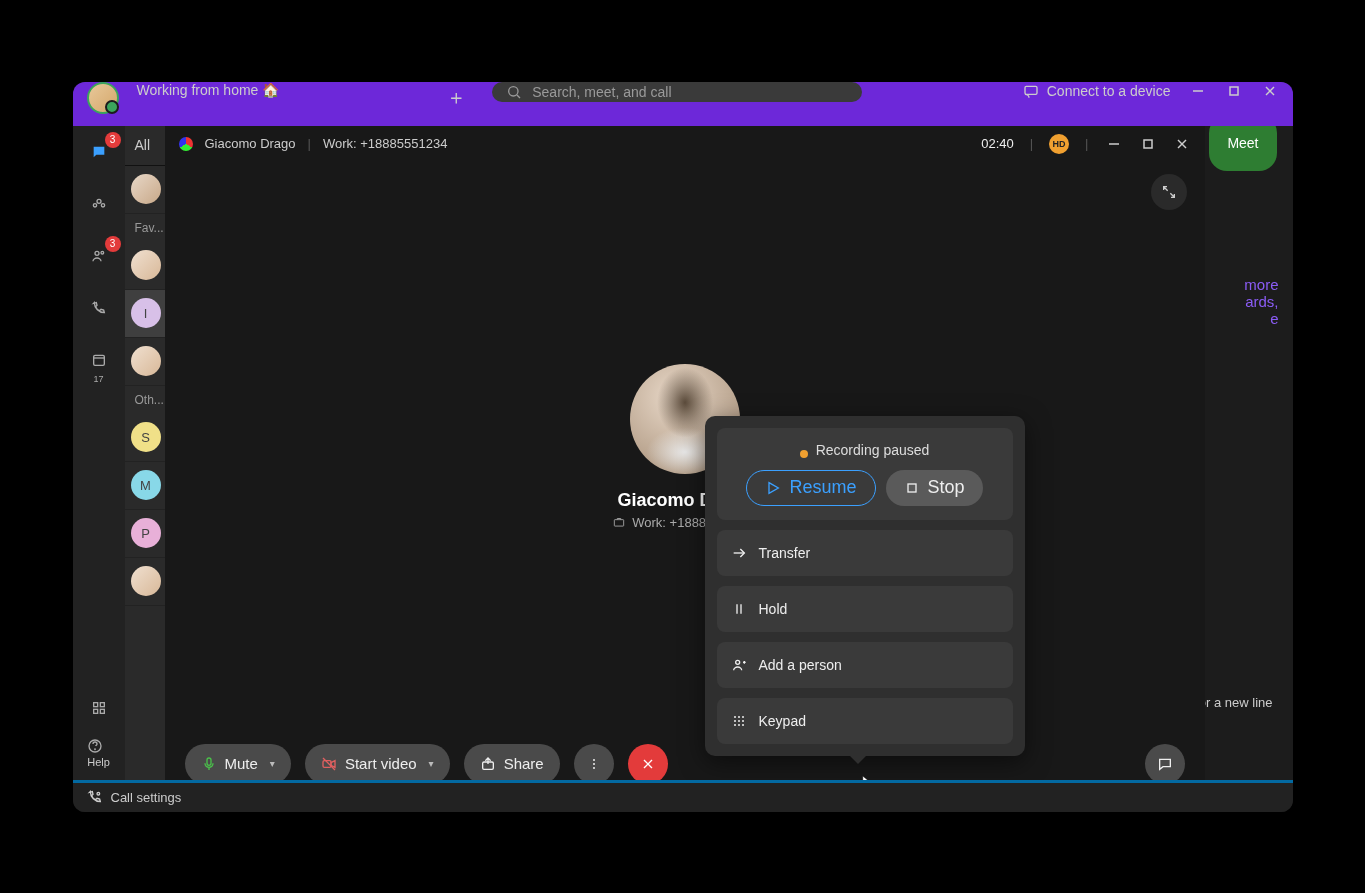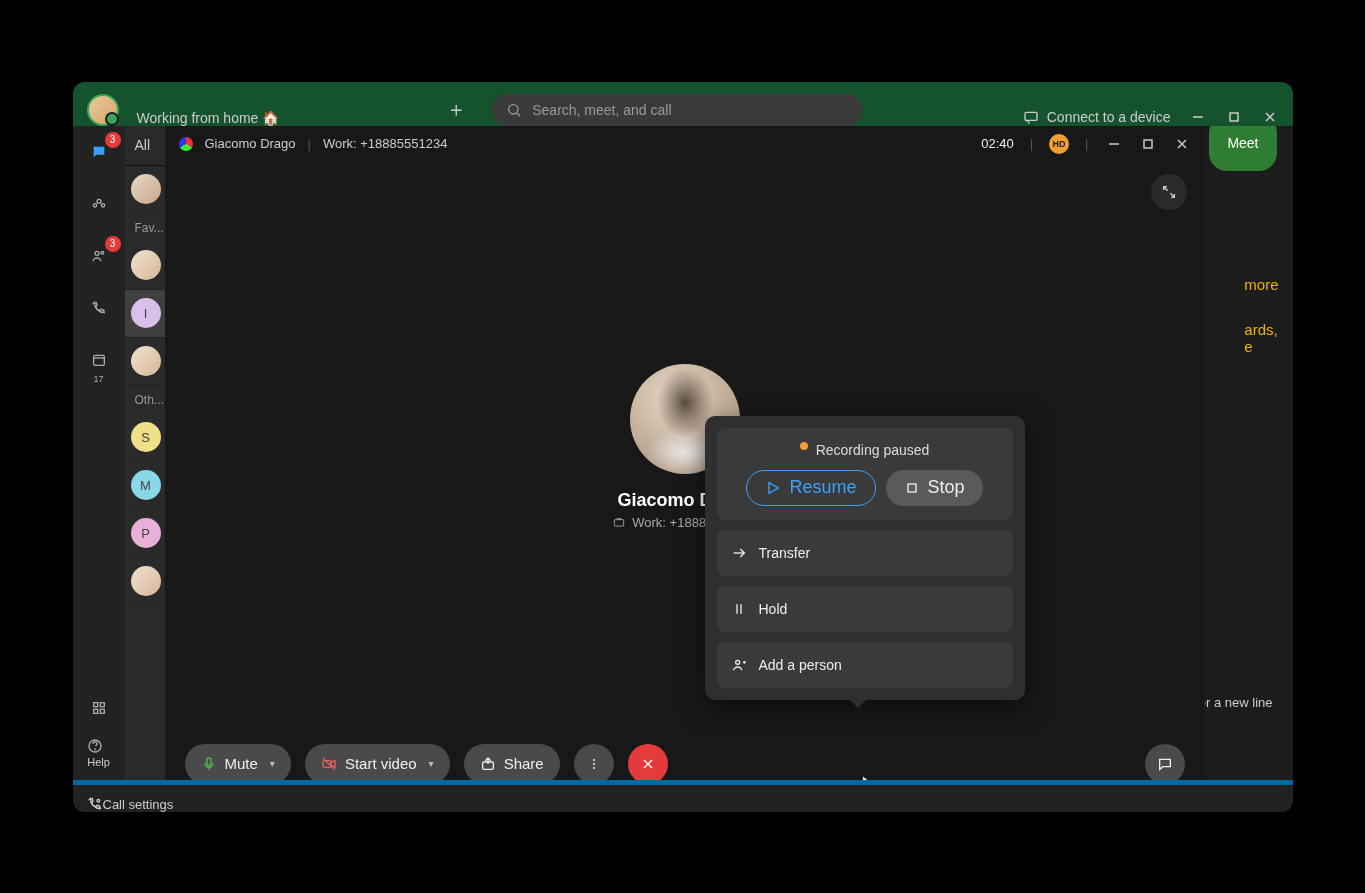--- a/index.html
+++ b/index.html
@@ -1,74 +1,74 @@
 <!DOCTYPE html>
 <html><head>
 <meta charset="utf-8">
 <style>
 * { margin: 0; padding: 0; box-sizing: border-box; font-family: -apple-system, BlinkMacSystemFont, "Segoe UI", sans-serif; }
 body { background: #000; display: flex; align-items: center; justify-content: center; min-height: 893px; }
 .app-window { width: 1220px; height: 730px; background: #1c1c1c; border-radius: 12px; overflow: hidden; position: relative; display: flex; flex-direction: column; }
-.titlebar { height: 44px; display: flex; align-items: flex-end; padding: 0 14px; gap: 12px; background: #14532d; }
+.titlebar { height: 44px; display: flex; align-items: flex-start; padding: 0 14px; gap: 12px; background: #6d28d9; }
 .avatar-self { width: 32px; height: 32px; border-radius: 50%; background: linear-gradient(135deg, #e8c89a, #d4a76a); border: 2px solid #3ba55c; position: relative; }
 .avatar-self::after { content: ""; position: absolute; right: -2px; bottom: -2px; width: 10px; height: 10px; background: #3ba55c; border-radius: 50%; border: 2px solid #1c1c1c; }
 .status-text { color: #ccc; font-size: 14px; flex: 0 0 auto; margin-left: 6px; }
 .plus-btn { width: 32px; height: 32px; display: flex; align-items: center; justify-content: center; color: #ccc; cursor: pointer; margin-left: auto; margin-right: 8px; font-size: 20px; }
-.search-bar { flex: 0 0 370px; height: 32px; background: #3a3a3a; border-radius: 16px; display: flex; align-items: center; padding: 0 14px; color: #9a9a9a; font-size: 14px; gap: 10px; }
+.search-bar { flex: 0 0 370px; height: 20px; background: #3a3a3a; border-radius: 16px; display: flex; align-items: center; padding: 0 14px; color: #9a9a9a; font-size: 14px; gap: 10px; }
 .titlebar-right { margin-left: auto; display: flex; align-items: center; gap: 18px; color: #ccc; font-size: 14px; }
 .cast-btn { display: flex; align-items: center; gap: 8px; cursor: pointer; }
 .win-btn { width: 18px; height: 18px; cursor: pointer; display: flex; align-items: center; justify-content: center; }
 .body-row { flex: 1; display: flex; overflow: hidden; }
 .rail { width: 52px; background: #222; display: flex; flex-direction: column; align-items: center; padding-top: 10px; gap: 20px; }
 .rail-item { width: 32px; height: 32px; display: flex; align-items: center; justify-content: center; color: #aaa; cursor: pointer; position: relative; }
 .rail-item.active { color: #3ba0ff; }
 .badge { position: absolute; top: -4px; right: -6px; background: #e33b3b; color: #fff; font-size: 10px; min-width: 16px; height: 16px; border-radius: 8px; display: flex; align-items: center; justify-content: center; padding: 0 4px; }
 .rail-bottom { margin-top: auto; margin-bottom: 12px; display: flex; flex-direction: column; align-items: center; gap: 14px; color: #aaa; }
 .rail-help { font-size: 11px; color: #ccc; text-align: center; }
 .sidebar { width: 40px; background: #2a2a2a; display: flex; flex-direction: column; overflow: hidden; }
 .sidebar-header { height: 40px; display: flex; align-items: center; padding: 0 10px; color: #ccc; font-size: 14px; border-bottom: 1px solid #111; }
 .sidebar-list { flex: 1; overflow: hidden; }
 .sidebar-row { height: 48px; display: flex; align-items: center; padding: 0 6px; gap: 10px; border-bottom: 1px solid #222; }
 .sidebar-row .av { width: 30px; height: 30px; border-radius: 50%; background: #555; flex: 0 0 30px; }
 .sidebar-row.sel { background: #3f3f3f; }
 .sidebar-label { height: 28px; display: flex; align-items: center; padding: 0 10px; font-size: 12px; color: #999; }
 .main-area { flex: 1; position: relative; background: #1c1c1c; display: flex; flex-direction: column; }
 .main-top { height: 34px; display: flex; align-items: center; justify-content: flex-end; padding: 0 16px; gap: 20px; color: #ccc; }
 .meet-btn { background: #2e7d32; color: #fff; padding: 20px 18px; border-radius: 18px; font-size: 14px; cursor: pointer; }
-.content-text { position: absolute; right: 14px; top: 150px; color: #eab308; font-size: 15px; text-align: left; max-width: 70px; display: flex; flex-direction: column; gap: 28px; }
+.content-text { position: absolute; right: 14px; top: 150px; color: #8b5cf6; font-size: 15px; text-align: right; max-width: 70px; display: flex; flex-direction: column; }
 .content-text2 { position: absolute; right: 20px; bottom: 70px; color: #ccc; font-size: 13px; }
 .call-window { position: absolute; left: 0; top: 0; width: 1040px; height: 670px; background: #181818; border-radius: 0 0 8px 0; display: flex; flex-direction: column; }
 .call-header { height: 36px; display: flex; align-items: center; padding: 0 14px; gap: 12px; color: #ccc; font-size: 13px; }
 .call-header .sep { color: #555; }
 .call-header-right { margin-left: auto; display: flex; align-items: center; gap: 16px; }
 .timer { color: #eee; font-weight: 500; }
 .hd { width: 20px; height: 20px; border-radius: 50%; background: #f0a030; display: flex; align-items: center; justify-content: center; font-size: 9px; color: #222; font-weight: 700; }
 .call-body { flex: 1; position: relative; display: flex; align-items: center; justify-content: center; flex-direction: column; }
 .expand-btn { position: absolute; top: 12px; right: 18px; width: 36px; height: 36px; border-radius: 50%; background: #2a2a2a; display: flex; align-items: center; justify-content: center; color: #ccc; cursor: pointer; }
 .callee-avatar { width: 110px; height: 110px; border-radius: 50%; background: radial-gradient(circle at 40% 30%, #e8d8c8, #a08870); margin-bottom: 16px; position: relative; overflow: hidden; }
 .callee-avatar::after { content: ""; position: absolute; inset: 0; background: radial-gradient(ellipse 40px 50px at 50% 35%, #5a4a3a 0%, transparent 70%), radial-gradient(ellipse 55px 35px at 50% 80%, #e8e8e8 0%, transparent 70%); }
 .callee-name { color: #fff; font-size: 18px; font-weight: 600; }
 .callee-sub { color: #aaa; font-size: 13px; margin-top: 4px; display: flex; align-items: center; gap: 6px; }
 .popup { position: absolute; left: 540px; top: 254px; width: 320px; background: #2f2f2f; border-radius: 10px; padding: 12px; display: flex; flex-direction: column; gap: 10px; box-shadow: 0 6px 24px rgba(0,0,0,.5); }
 .popup::after { content: ""; position: absolute; bottom: -8px; left: 145px; width: 0; height: 0; border-left: 8px solid transparent; border-right: 8px solid transparent; border-top: 8px solid #2f2f2f; }
 .rec-card { background: #3a3a3a; border-radius: 8px; padding: 14px; display: flex; flex-direction: column; align-items: center; gap: 12px; }
-.rec-status { color: #ddd; font-size: 14px; display: flex; align-items: flex-start; gap: 8px; }
+.rec-status { color: #ddd; font-size: 14px; display: flex; align-items: flex-end; gap: 8px; }
 .rec-dot { width: 8px; height: 8px; background: #f0a030; border-radius: 50%; }
 .rec-buttons { display: flex; gap: 10px; }
 .pill-btn { height: 36px; padding: 0 18px; border-radius: 18px; display: flex; align-items: center; gap: 8px; font-size: 18px; cursor: pointer; }
 .resume-btn { border: 1px solid #3ba0ff; color: #3ba0ff; background: transparent; }
 .stop-btn { background: #5a5a5a; color: #eee; }
 .menu-item { height: 46px; background: #3a3a3a; border-radius: 8px; display: flex; align-items: center; gap: 12px; padding: 0 14px; color: #eee; font-size: 14px; cursor: pointer; }
 .call-controls { height: 64px; display: flex; align-items: center; justify-content: center; gap: 14px; padding: 0 20px; }
 .ctrl-btn { height: 40px; padding: 0 16px; border-radius: 20px; background: #4a4a4a; color: #eee; display: flex; align-items: center; gap: 8px; font-size: 15px; cursor: pointer; }
 .ctrl-btn .chev { font-size: 10px; color: #bbb; margin-left: 4px; }
 .icon-btn { width: 40px; height: 40px; border-radius: 50%; background: #4a4a4a; display: flex; align-items: center; justify-content: center; color: #eee; cursor: pointer; }
 .end-btn { background: #e33b3b; }
 .chat-btn { margin-left: auto; }
-.footer-bar { height: 32px; display: flex; align-items: flex-end; padding: 0 14px; color: #ccc; font-size: 13px; background: #222; border-top: 5px solid #0369a1; }
+.footer-bar { height: 32px; display: flex; align-items: center; padding: 0 14px; gap: 8px; color: #ccc; font-size: 13px; background: #222; border-top: 3px solid #0369a1; }
 svg { width: 16px; height: 16px; }
 .cursor { position: absolute; left: 696px; top: 650px; pointer-events: none; }
 </style>
 </head>
 <body>
 
 <div class="app-window">
   <div class="titlebar">
     <div class="avatar-self"></div>
     <div class="status-text">Working from home 🏠</div>
@@ -294,20 +294,34 @@
             </div>
             <div class="menu-item">
               <svg viewBox="0 0 24 24" fill="none" stroke="currentColor" stroke-width="2">
                   <circle cx="10" cy="8" r="3"></circle>
                   <path d="M4 20c0-3 3-5 6-5s6 2 6 5"></path>
                   <line x1="18" y1="8" x2="22" y2="8"></line>
                   <line x1="20" y1="6" x2="20" y2="10"></line>
                 </svg>
               <span>Add a person</span>
             </div>
+            <div class="menu-item">
+              <svg viewBox="0 0 24 24" fill="currentColor">
+                  <circle cx="6" cy="6" r="1.5"></circle>
+                  <circle cx="12" cy="6" r="1.5"></circle>
+                  <circle cx="18" cy="6" r="1.5"></circle>
+                  <circle cx="6" cy="12" r="1.5"></circle>
+                  <circle cx="12" cy="12" r="1.5"></circle>
+                  <circle cx="18" cy="12" r="1.5"></circle>
+                  <circle cx="6" cy="18" r="1.5"></circle>
+                  <circle cx="12" cy="18" r="1.5"></circle>
+                  <circle cx="18" cy="18" r="1.5"></circle>
+                </svg>
+              <span>Keypad</span>
+            </div>
           </div>
         </div>
         <div class="call-controls">
           <div class="ctrl-btn">
             <svg viewBox="0 0 24 24" fill="none" stroke="#4ac04a" stroke-width="2">
                 <rect x="9" y="3" width="6" height="11" rx="3"></rect>
                 <path d="M6 11a6 6 0 0012 0M12 18v3"></path>
               </svg>
             <span>Mute</span>
             <span class="chev">▾</span>

